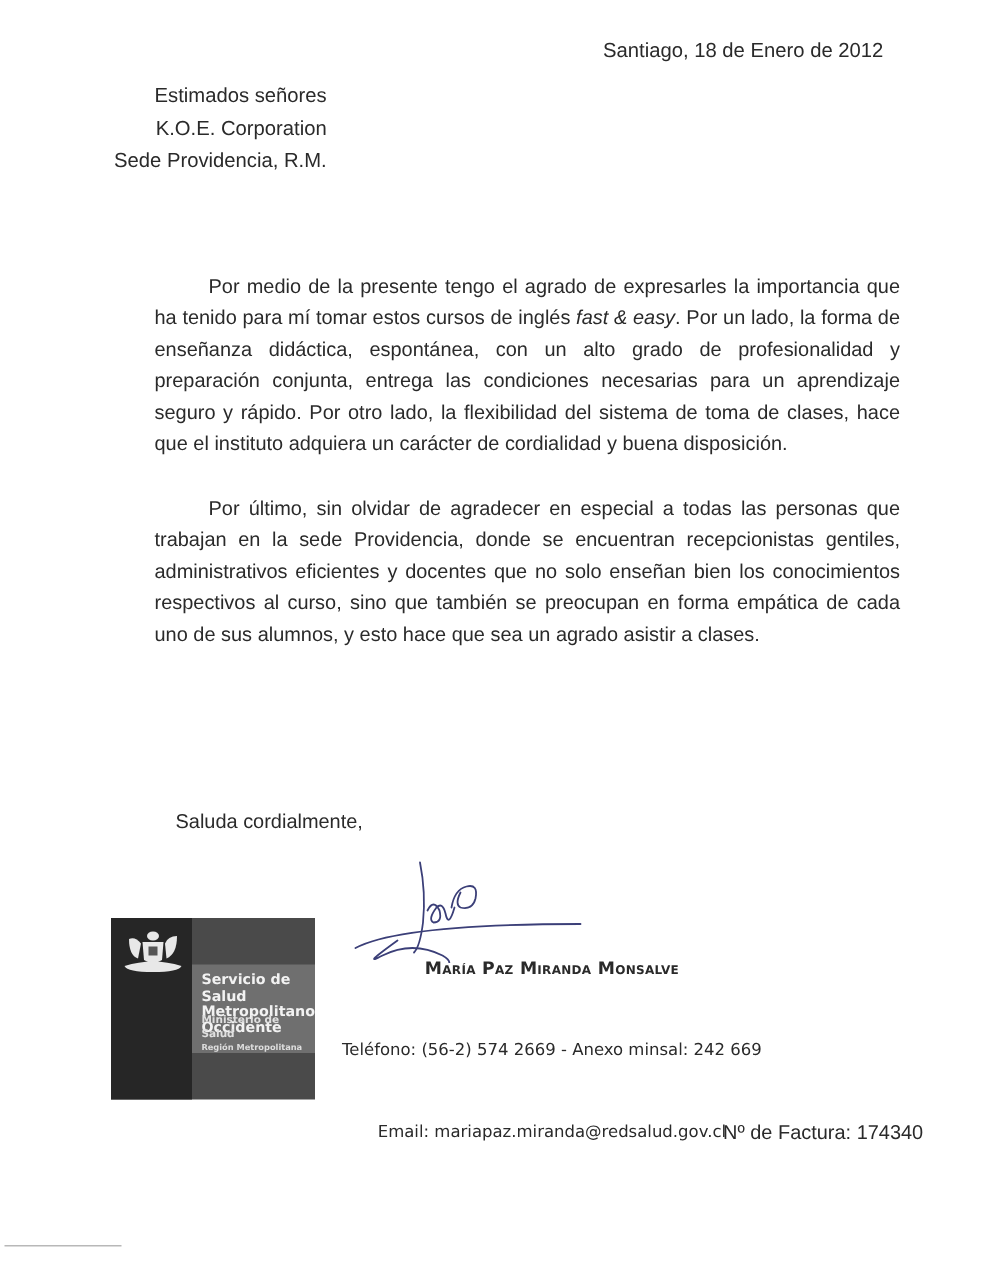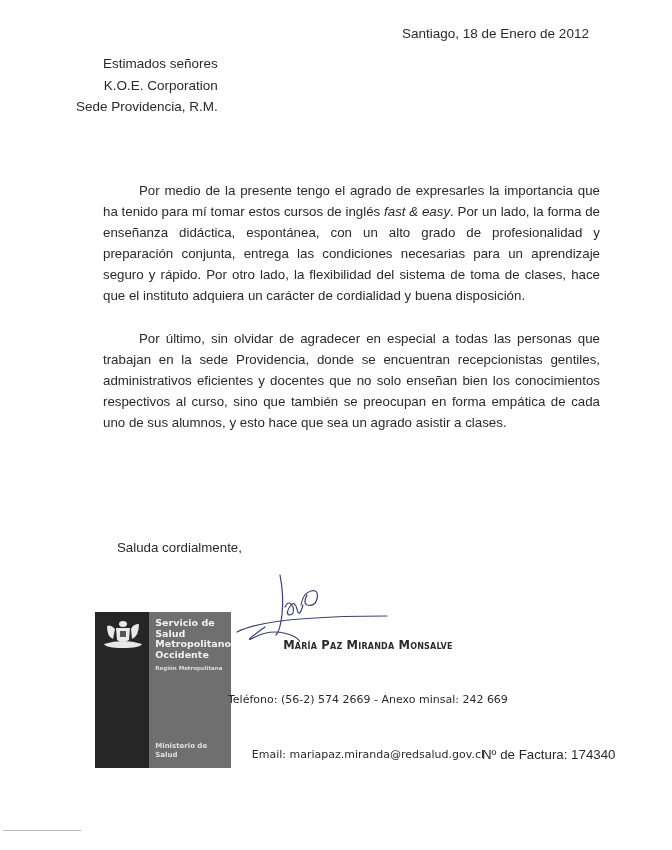--- a/index.html
+++ b/index.html
@@ -16,22 +16,22 @@
       left: 76px; width: 497px; font-size: 13.3px; line-height: 21px;
       text-align: justify; text-align-last: left; margin-left: 27px;
     }
     .para .first { display: inline-block; width: 36px; }
     .p1 { top: 180px; }
     .p2 { top: 328px; }
     .para em { font-style: italic; }
     .saluda { left: 117px; top: 540px; font-size: 13.3px; white-space: nowrap; }
 
     .logo {
-      left: 95px; top: 612px; width: 136px; height: 156px;
-      background: #4a4a4a; display: flex;
+      left: 74px; top: 612px; width: 136px; height: 121px;
+      background: #4a4a4a; display: flex; align-items: center;
     }
     .logo-left {
       width: 56px; height: 100%; background: #262626; position: relative;
     }
     .logo-right {
       flex: 1; background: #6f6f6f; position: relative; padding: 6px 0 0 6px;
       box-sizing: border-box; color: #f2f2f2;
       font-family: "DejaVu Sans", sans-serif;
     }
     .logo-title { font-size: 9.5px; font-weight: bold; line-height: 10.5px; }

